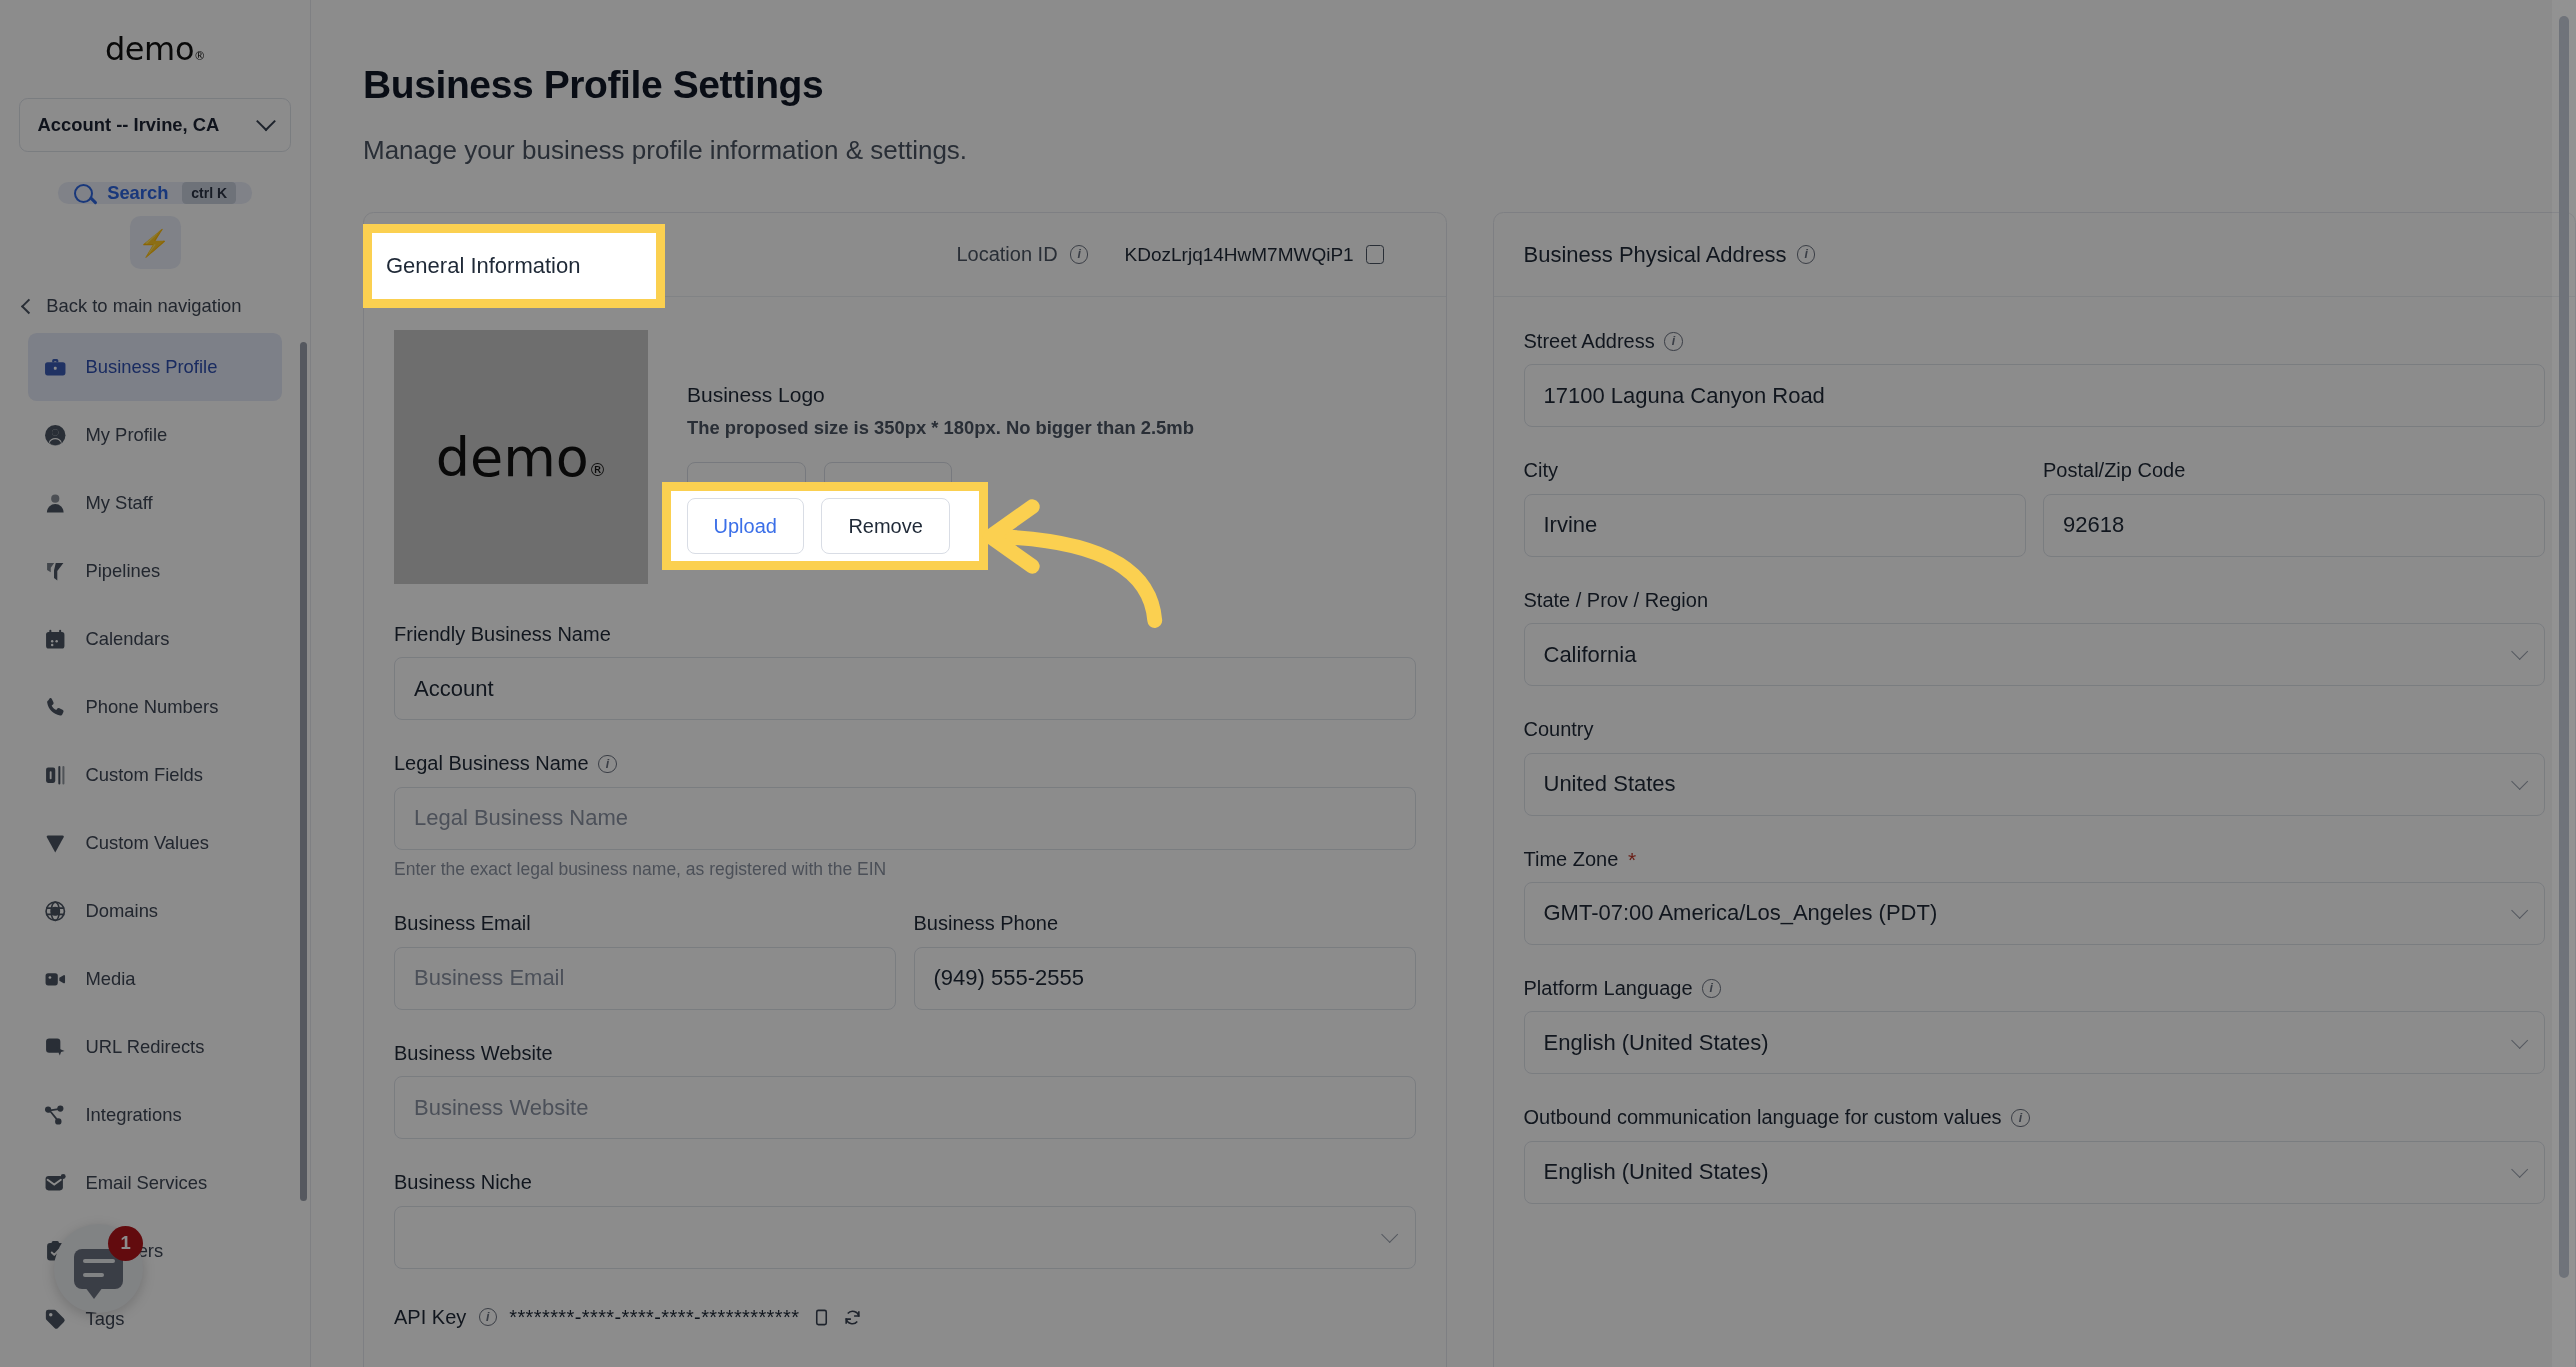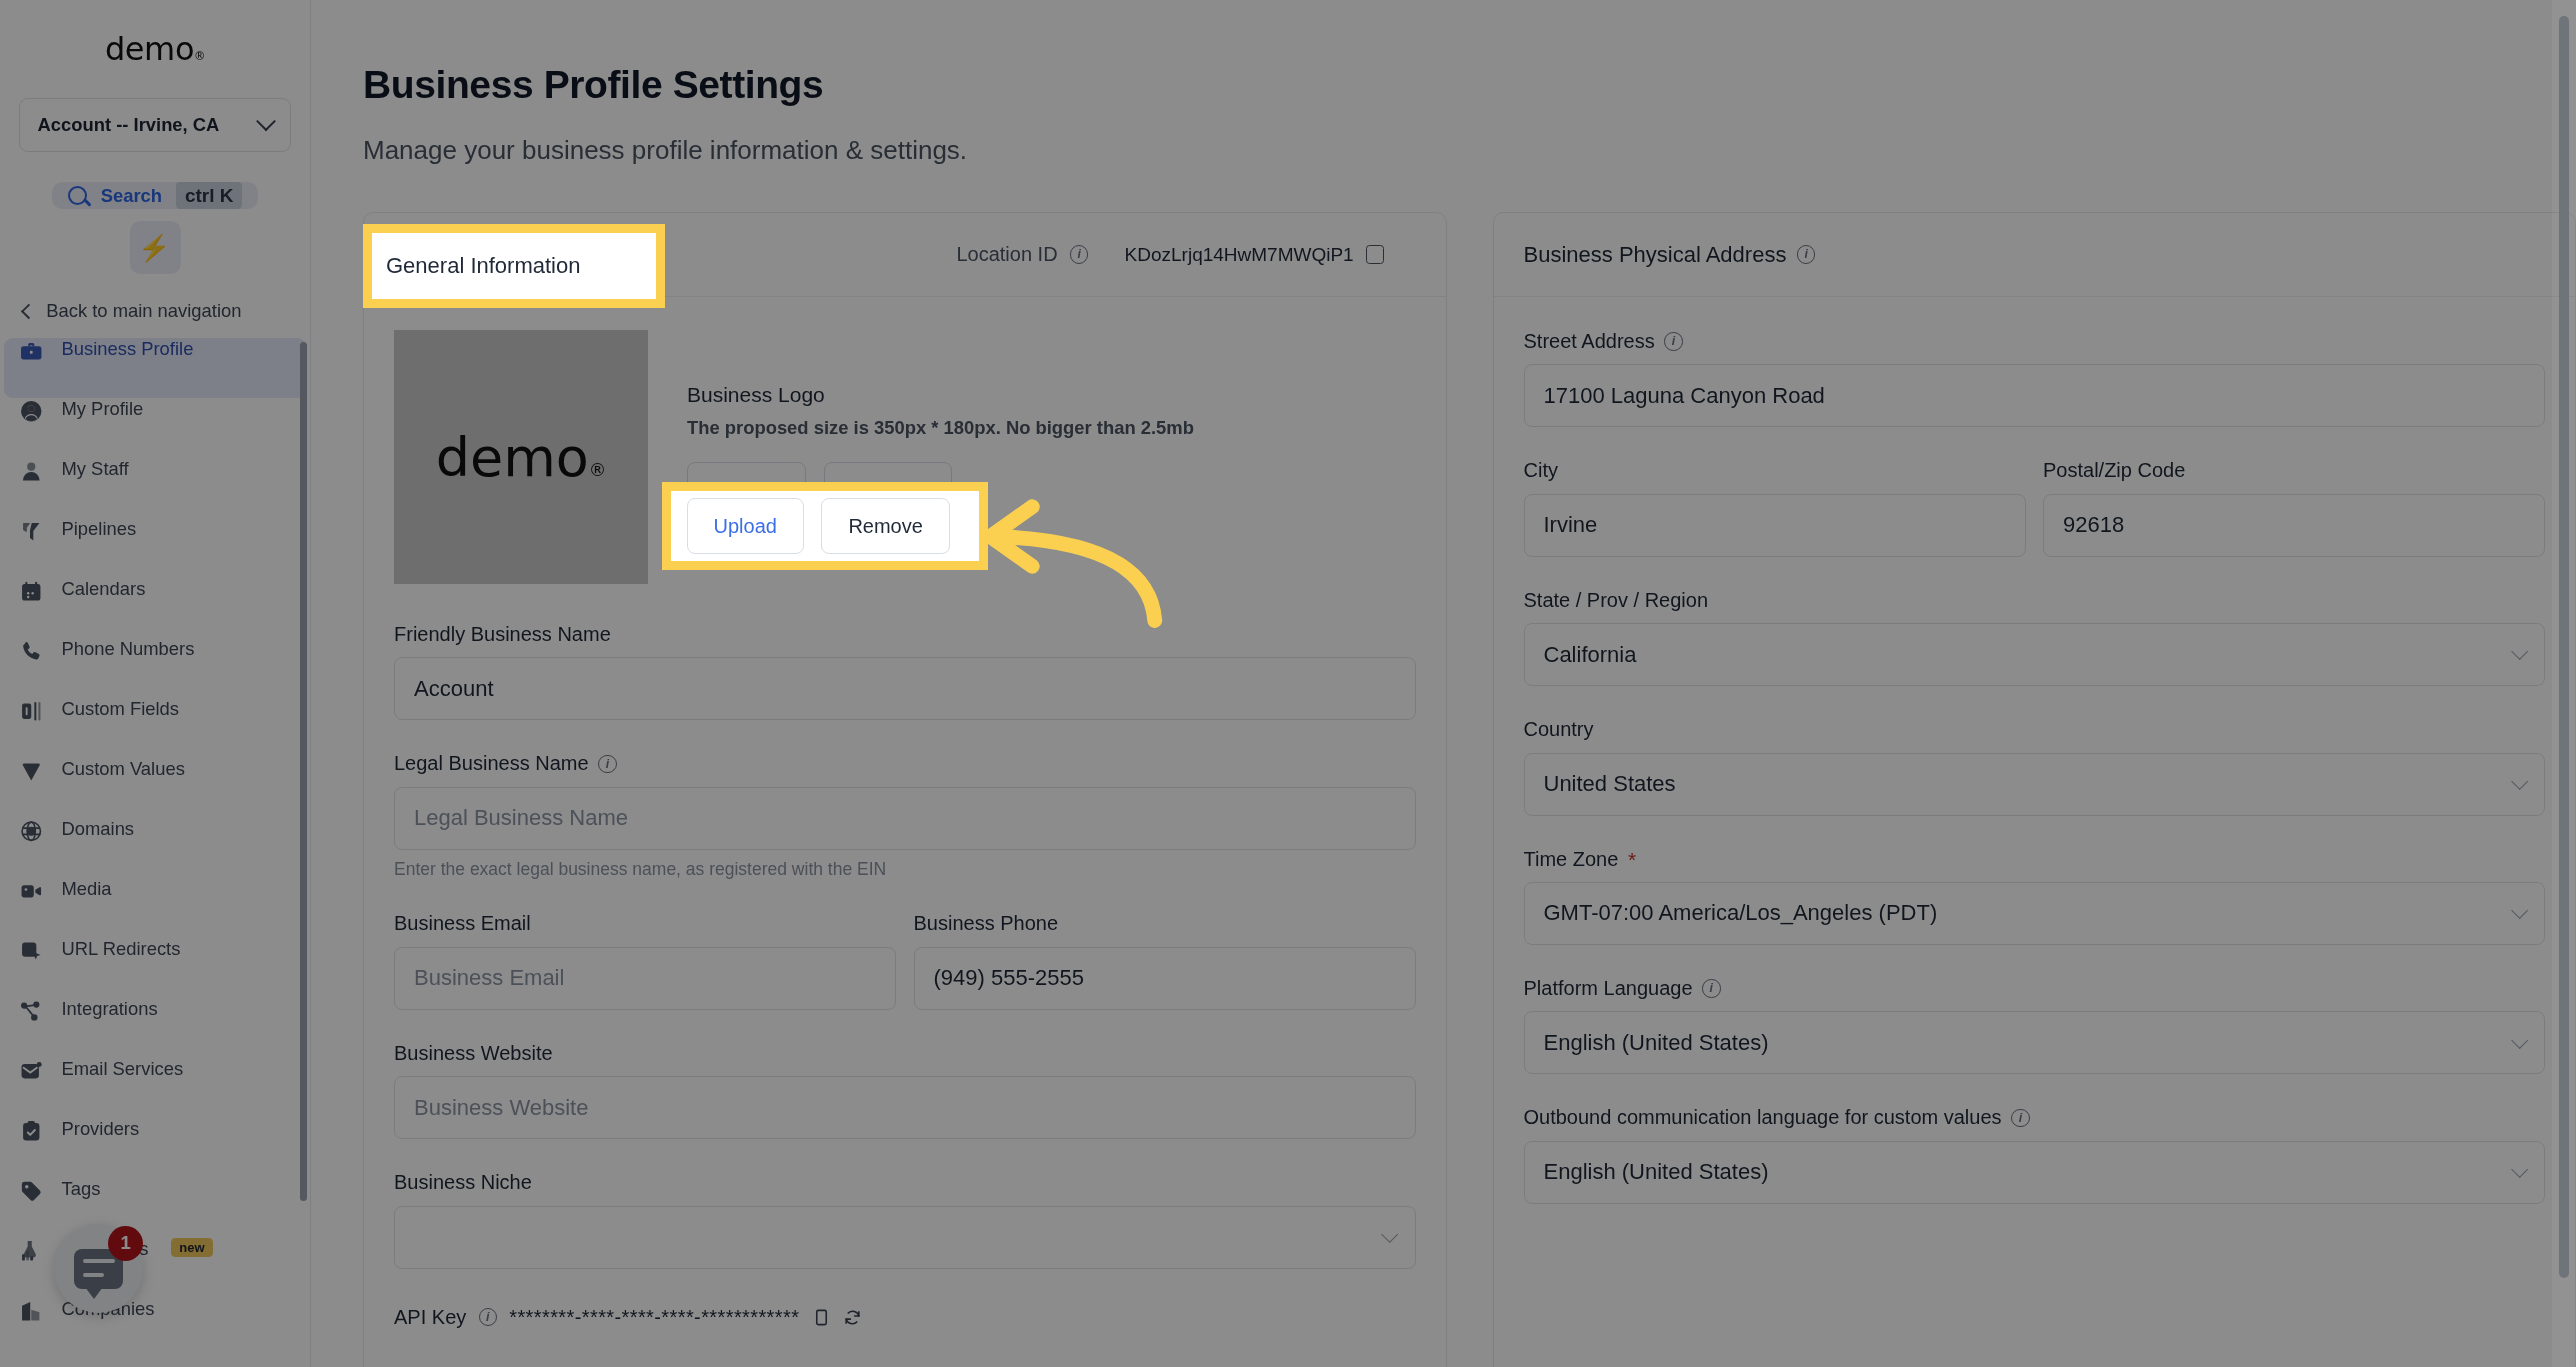--- a/index.html
+++ b/index.html
@@ -61,42 +61,42 @@
     width: 19px; height: 19px; border: 2.6px solid #2f66e0; border-radius: 50%;
     position: relative; flex: none;
   }
   .mag::after {
     content: ""; position: absolute; width: 8.8px; height: 2.6px; background: #2f66e0;
     right: -7px; bottom: -0.9px; transform: rotate(45deg); border-radius: 1.8px;
   }
   #search-label { font-size: 18.4px; font-weight: 700; color: #2f66e0; flex: 1; }
   #search-kbd {
     background: #c9cfdd; border-radius: 4.4px; padding: 2.6px 8.8px;
-    font-size: 19px; font-weight: 700; color: #2b3344;
+    font-size: 14px; font-weight: 700; color: #2b3344;
   }
   #quick-action {
     width: 51px; height: 53px; background: #e9edf8; border-radius: 10.5px;
     display: flex; align-items: center; justify-content: center;
   }
   .bolt { font-size: 26px; color: #2f66e0; line-height: 1; }
 
   #back-nav {
     display: flex; align-items: center; gap: 12.3px;
     margin: 26px 19px 0 19px; padding-left: 3.5px;
   }
   .chev-left {
     width: 11.4px; height: 11.4px; border-left: 2.6px solid #4b5563;
     border-bottom: 2.6px solid #4b5563; transform: rotate(45deg);
   }
   #back-nav .txt { font-size: 18.4px; color: #3f4756; }
 
   #nav-list { margin-top: 16px; }
   .nav-item {
-    display: flex; align-items: flex-start; gap: 17.5px;
-    height: 60px; margin: 0 4px; padding: 0 14px; border-radius: 8.8px;
+    display: flex; align-items: center; gap: 17.5px;
+    height: 68px; margin: 0 28px; padding: 0 14px; border-radius: 8.8px;
     position: relative;
   }
   .nav-item.active { background: #e4e9f7; }
   .nav-item .ico {
     width: 26px; height: 26px; flex: none;
     display: flex; align-items: center; justify-content: center;
   }
   .nav-item .ico svg { width: 24.5px; height: 24.5px; }
   .nav-item .lbl { font-size: 18.4px; color: #3f4756; }
   .nav-item.active .lbl { color: #2f4fb0; font-weight: 500; }

